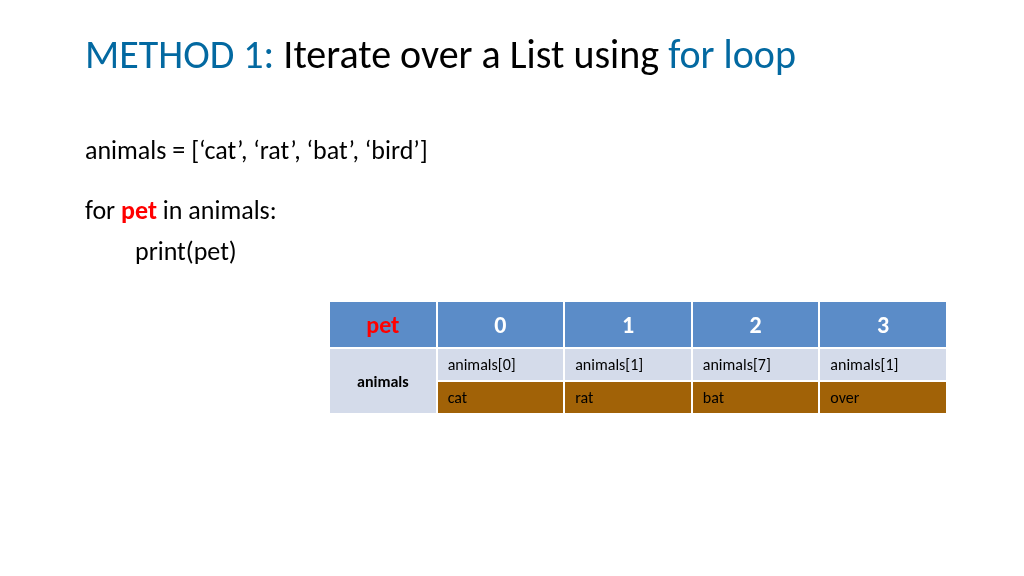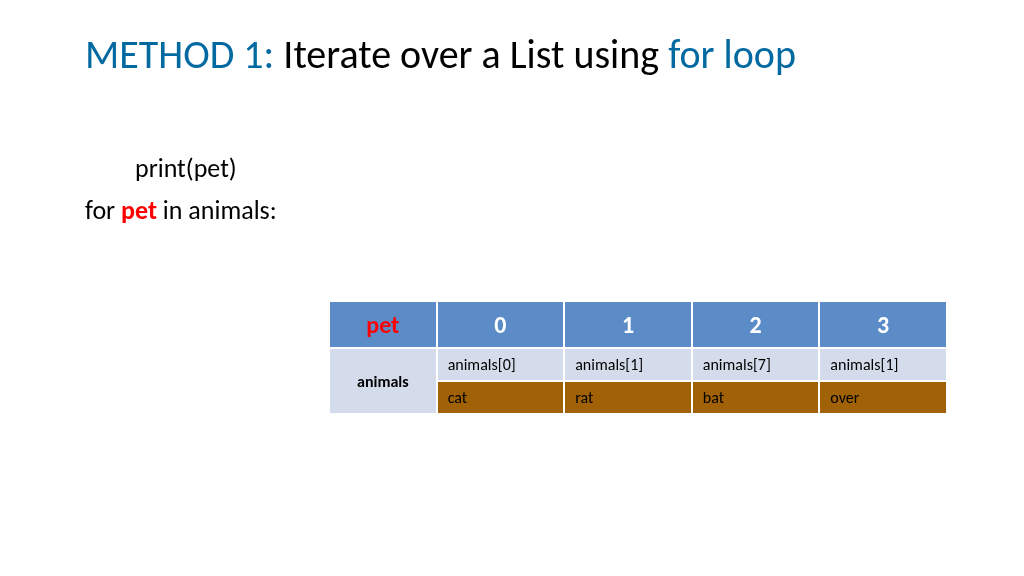--- a/index.html
+++ b/index.html
@@ -77,25 +77,26 @@
     .col-idx { width: 128px; }
   </style>
 </head>
 <body>
 
 <div class="title">
   <span class="red">METHOD 1:</span><span class="black"> Iterate over a List using </span><span class="red">for loop</span>
 </div>
 
 <div class="code-block">
+  <div class="code-line">animals = [‘cat’, ‘rat’, ‘bat’, ‘bird’]</div>
   <div class="code-gap"></div>
-  <div class="code-line indent">print(pet)</div>
   <div class="code-line">
     <span>for </span><span class="red-bold">pet</span><span> in animals:</span>
   </div>
+  <div class="code-line indent">print(pet)</div>
 </div>
 
 <table class="table-wrap">
   <tbody>
       <tr class="hdr-row">
     <td class="pet-hdr col-label">pet</td>
     <td class="col-idx">0</td>
     <td class="col-idx">1</td>
     <td class="col-idx">2</td>
     <td class="col-idx">3</td>

